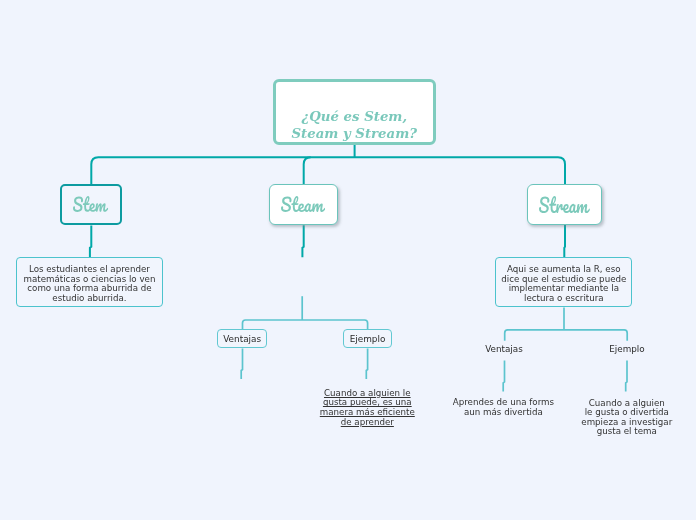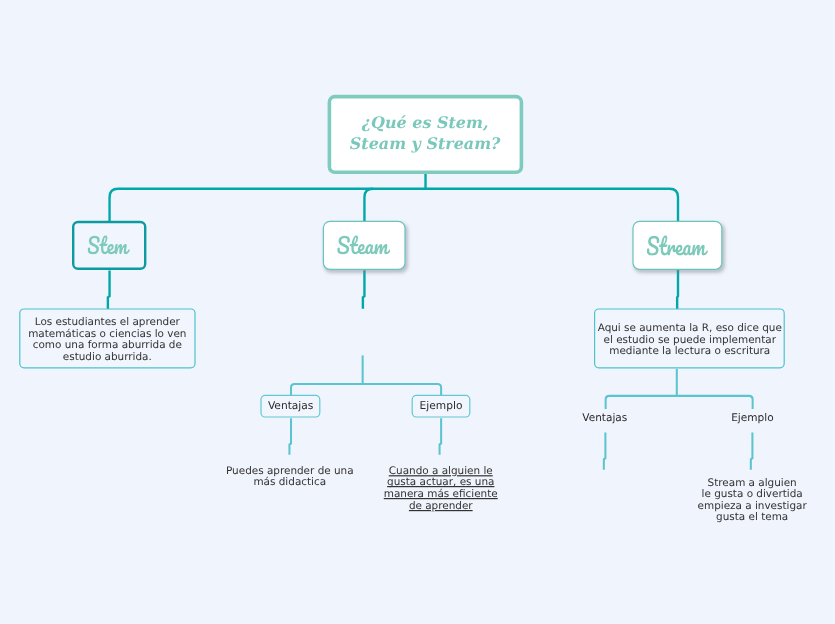--- a/index.html
+++ b/index.html
@@ -4,21 +4,21 @@
 <title>Mind map</title>
 <style>
   html,body{margin:0;padding:0;}
   body{width:696px;height:520px;background:#f0f4fd;overflow:hidden;position:relative;
        font-family:"DejaVu Sans",sans-serif;}
   #stage{position:absolute;left:0;top:0;width:696px;height:520px;}
   #wires{position:absolute;left:0;top:0;width:696px;height:520px;}
 
   .title-box{position:absolute;left:272.5px;top:79px;width:163.5px;height:66px;box-sizing:border-box;
              border:3px solid #7fccbe;border-radius:6px;background:#ffffff;
-             display:flex;align-items:center;justify-content:center;}
+             display:flex;align-items:flex-end;justify-content:center;}
   .title-text{font-family:"DejaVu Serif",serif;font-weight:bold;font-style:italic;font-size:13.3px;
               line-height:17px;color:#7ac8bb;text-align:center;}
 
   .branch{position:absolute;box-sizing:border-box;display:flex;align-items:center;justify-content:center;}
   .branch.plain{border:2.2px solid #0d9ba0;border-radius:5px;background:#f1f5fd;}
   .branch.card{border:1.7px solid #6bc4bb;border-radius:6px;background:#ffffff;
                box-shadow:1.5px 2px 3px rgba(120,130,140,.45);}
   .glyph{display:block;}
 
   .desc>span{display:block;position:relative;top:2.3px;}
@@ -69,27 +69,27 @@
       </svg>
   </div>
   <div class="branch card" style="left:526.9px;top:183.9px;width:75.1px;height:41.0px;">
       <svg class="glyph" style="margin-top:-0.5px" width="50.8" height="17.10" viewBox="0 0 3228.0 881.0" preserveAspectRatio="none">
         <path d="M0.0 676.0Q0.0 621.0 19.0 592.0Q38.0 563.0 75.0 563.0Q102.0 563.0 119.0 577.0Q136.0 591.0 136.0 613.0Q136.0 633.0 133.0 648.0Q133.0 652.0 131.5 662.0Q130.0 672.0 130.0 683.0Q130.0 728.0 175.5 750.0Q221.0 772.0 303.0 772.0Q388.0 772.0 436.0 741.5Q484.0 711.0 484.0 656.0Q484.0 622.0 462.0 597.5Q440.0 573.0 407.0 556.5Q374.0 540.0 314.0 516.0Q237.0 486.0 188.5 459.0Q140.0 432.0 105.5 385.5Q71.0 339.0 71.0 270.0Q71.0 198.0 109.5 142.0Q148.0 86.0 220.5 55.0Q293.0 24.0 391.0 24.0Q464.0 24.0 525.0 45.5Q586.0 67.0 622.5 111.0Q659.0 155.0 659.0 219.0Q659.0 282.0 640.0 314.0Q621.0 346.0 584.0 346.0Q558.0 346.0 540.5 330.0Q523.0 314.0 523.0 292.0Q523.0 273.0 526.0 257.0Q529.0 227.0 529.0 219.0Q529.0 177.0 488.0 155.0Q447.0 133.0 386.0 133.0Q300.0 133.0 254.5 164.5Q209.0 196.0 209.0 253.0Q209.0 291.0 232.5 318.0Q256.0 345.0 291.0 363.0Q326.0 381.0 389.0 406.0Q465.0 437.0 511.0 462.0Q557.0 487.0 589.5 530.0Q622.0 573.0 622.0 636.0Q622.0 754.0 532.5 817.5Q443.0 881.0 293.0 881.0Q160.0 881.0 80.0 830.5Q0.0 780.0 0.0 676.0ZM1171.0 695.0Q1171.0 735.0 1152.0 757.0Q1109.0 810.0 1058.0 844.0Q1007.0 878.0 941.0 878.0Q737.0 878.0 737.0 591.0Q737.0 547.0 740.0 502.0H701.0Q671.0 502.0 660.5 491.0Q650.0 480.0 650.0 456.0Q650.0 400.0 695.0 400.0H752.0Q769.0 290.0 804.0 199.0Q839.0 108.0 888.5 54.0Q938.0 0.0 995.0 0.0Q1037.0 0.0 1061.0 37.0Q1085.0 74.0 1085.0 130.0Q1085.0 285.0 955.0 400.0H1067.0Q1083.0 400.0 1090.0 407.0Q1097.0 414.0 1097.0 433.0Q1097.0 502.0 984.0 502.0H862.0Q860.0 552.0 860.0 580.0Q860.0 684.0 884.5 726.0Q909.0 768.0 962.0 768.0Q1005.0 768.0 1038.0 742.0Q1071.0 716.0 1116.0 664.0Q1128.0 650.0 1143.0 650.0Q1156.0 650.0 1163.5 662.0Q1171.0 674.0 1171.0 695.0ZM872.0 385.0Q931.0 334.0 960.5 270.5Q990.0 207.0 990.0 155.0Q990.0 96.0 968.0 96.0Q953.0 96.0 934.5 133.5Q916.0 171.0 899.5 237.5Q883.0 304.0 872.0 385.0ZM1092.0 710.0Q1092.0 580.0 1129.0 463.0Q1138.0 434.0 1158.5 420.5Q1179.0 407.0 1216.0 407.0Q1236.0 407.0 1244.0 412.0Q1252.0 417.0 1252.0 431.0Q1252.0 447.0 1237.0 503.0Q1227.0 543.0 1221.0 573.0Q1215.0 603.0 1211.0 647.0Q1244.0 561.0 1285.0 507.0Q1326.0 453.0 1365.5 430.0Q1405.0 407.0 1438.0 407.0Q1503.0 407.0 1503.0 472.0Q1503.0 485.0 1494.0 535.0Q1486.0 575.0 1486.0 585.0Q1486.0 620.0 1511.0 620.0Q1539.0 620.0 1583.0 576.0Q1596.0 563.0 1610.0 563.0Q1623.0 563.0 1630.5 574.5Q1638.0 586.0 1638.0 605.0Q1638.0 642.0 1618.0 663.0Q1590.0 692.0 1552.5 712.5Q1515.0 733.0 1473.0 733.0Q1420.0 733.0 1392.5 706.0Q1365.0 679.0 1365.0 633.0Q1365.0 618.0 1368.0 603.0Q1370.0 583.0 1370.0 576.0Q1370.0 560.0 1359.0 560.0Q1344.0 560.0 1319.5 593.5Q1295.0 627.0 1271.0 682.0Q1247.0 737.0 1232.0 798.0Q1221.0 845.0 1206.5 861.5Q1192.0 878.0 1161.0 878.0Q1123.0 878.0 1107.5 838.0Q1092.0 798.0 1092.0 710.0ZM2019.0 695.0Q2019.0 735.0 2000.0 757.0Q1963.0 802.0 1895.5 840.0Q1828.0 878.0 1751.0 878.0Q1646.0 878.0 1588.0 821.0Q1530.0 764.0 1530.0 665.0Q1530.0 596.0 1559.0 536.5Q1588.0 477.0 1639.5 442.0Q1691.0 407.0 1756.0 407.0Q1814.0 407.0 1849.0 441.5Q1884.0 476.0 1884.0 535.0Q1884.0 604.0 1834.5 653.5Q1785.0 703.0 1667.0 732.0Q1692.0 778.0 1762.0 778.0Q1807.0 778.0 1864.5 746.5Q1922.0 715.0 1964.0 664.0Q1976.0 650.0 1991.0 650.0Q2004.0 650.0 2011.5 662.0Q2019.0 674.0 2019.0 695.0ZM1651.0 652.0V654.0Q1710.0 640.0 1744.0 612.0Q1778.0 584.0 1778.0 547.0Q1778.0 528.0 1767.5 516.5Q1757.0 505.0 1739.0 505.0Q1702.0 505.0 1676.5 548.0Q1651.0 591.0 1651.0 652.0ZM1920.0 715.0Q1920.0 635.0 1957.0 563.5Q1994.0 492.0 2055.5 448.5Q2117.0 405.0 2186.0 405.0Q2208.0 405.0 2215.5 413.5Q2223.0 422.0 2228.0 444.0Q2249.0 440.0 2272.0 440.0Q2321.0 440.0 2321.0 475.0Q2321.0 496.0 2306.0 575.0Q2283.0 690.0 2283.0 735.0Q2283.0 750.0 2290.5 759.0Q2298.0 768.0 2310.0 768.0Q2329.0 768.0 2356.0 743.5Q2383.0 719.0 2429.0 664.0Q2441.0 650.0 2456.0 650.0Q2469.0 650.0 2476.5 662.0Q2484.0 674.0 2484.0 695.0Q2484.0 735.0 2465.0 757.0Q2424.0 808.0 2378.0 843.0Q2332.0 878.0 2289.0 878.0Q2256.0 878.0 2228.5 855.5Q2201.0 833.0 2187.0 794.0Q2135.0 878.0 2056.0 878.0Q1994.0 878.0 1957.0 833.0Q1920.0 788.0 1920.0 715.0ZM2163.0 682.0 2200.0 498.0Q2158.0 499.0 2122.5 529.5Q2087.0 560.0 2066.0 610.0Q2045.0 660.0 2045.0 716.0Q2045.0 747.0 2057.5 762.0Q2070.0 777.0 2092.0 777.0Q2114.0 777.0 2134.0 751.0Q2154.0 725.0 2163.0 682.0ZM2405.0 710.0Q2405.0 580.0 2442.0 463.0Q2451.0 434.0 2471.5 420.5Q2492.0 407.0 2529.0 407.0Q2549.0 407.0 2557.0 412.0Q2565.0 417.0 2565.0 431.0Q2565.0 447.0 2550.0 503.0Q2540.0 543.0 2534.0 572.5Q2528.0 602.0 2524.0 646.0Q2551.0 568.0 2588.5 514.0Q2626.0 460.0 2665.5 433.5Q2705.0 407.0 2740.0 407.0Q2775.0 407.0 2789.5 423.0Q2804.0 439.0 2804.0 472.0Q2804.0 504.0 2785.0 588.0Q2777.0 624.0 2774.0 642.0Q2824.0 519.0 2885.0 463.0Q2946.0 407.0 2999.0 407.0Q3064.0 407.0 3064.0 472.0Q3064.0 511.0 3042.0 613.0Q3023.0 700.0 3023.0 728.0Q3023.0 768.0 3052.0 768.0Q3072.0 768.0 3099.5 743.5Q3127.0 719.0 3173.0 664.0Q3185.0 650.0 3200.0 650.0Q3213.0 650.0 3220.5 662.0Q3228.0 674.0 3228.0 695.0Q3228.0 735.0 3209.0 757.0Q3166.0 810.0 3116.5 844.0Q3067.0 878.0 3004.0 878.0Q2953.0 878.0 2927.0 848.5Q2901.0 819.0 2901.0 763.0Q2901.0 735.0 2915.0 663.0Q2928.0 600.0 2928.0 576.0Q2928.0 560.0 2917.0 560.0Q2904.0 560.0 2880.0 593.5Q2856.0 627.0 2832.0 682.0Q2808.0 737.0 2793.0 798.0Q2782.0 846.0 2767.5 862.0Q2753.0 878.0 2721.0 878.0Q2688.0 878.0 2671.5 846.5Q2655.0 815.0 2655.0 770.0Q2655.0 732.0 2665.0 660.0Q2673.0 596.0 2673.0 576.0Q2673.0 560.0 2662.0 560.0Q2647.0 560.0 2624.0 596.0Q2601.0 632.0 2579.5 688.0Q2558.0 744.0 2545.0 798.0Q2534.0 845.0 2519.5 861.5Q2505.0 878.0 2474.0 878.0Q2436.0 878.0 2420.5 838.0Q2405.0 798.0 2405.0 710.0Z" fill="#7dcabb"></path>
       </svg>
   </div>
   <div class="desc teal" style="left:16.2px;top:256.9px;width:146.5px;height:50.6px;padding:18px 6px;">
       <span>Los estudiantes el aprender matemáticas o ciencias lo ven como una forma aburrida de estudio aburrida.</span>
     </div>
-  <div class="desc teal" style="left:495.3px;top:257.4px;width:159px;height:49.6px;padding:16px 1px;text-align:center;">
+  <div class="desc teal" style="left:495.3px;top:257.4px;width:137px;height:49.6px;padding:16px 1px;text-align:center;">
       <span>Aqui se aumenta la R, eso dice que el estudio se puede implementar mediante la lectura o escritura</span>
     </div>
   <div class="tag" style="left:217px;top:329.1px;width:50.4px;height:19.3px;">
       <span>Ventajas</span>
     </div>
   <div class="tag" style="left:343.2px;top:329.1px;width:48.6px;height:19.3px;">
       <span>Ejemplo</span>
     </div>
-  <div class="leaf" style="left:181.5px;top:388.8px;width:120px;"><span>Puedes aprender de una</span><br><span>más didactica</span></div>
-  <div class="leaf" style="left:317.3px;top:388.8px;width:100px;text-decoration:underline;"><span>Cuando a alguien le</span><br><span>gusta actuar, es una</span><br><span>manera más eficiente</span><br><span>de aprender</span></div>
+  <div class="leaf" style="left:317.3px;top:388.8px;width:100px;text-decoration:underline;"><span>Cuando a alguien le</span><br><span>gusta puede, es una</span><br><span>manera más eficiente</span><br><span>de aprender</span></div>
   <div class="plaintag" style="left:474px;top:344.2px;width:60px;"><span>Ventajas</span></div>
   <div class="plaintag" style="left:597px;top:344.2px;width:60px;"><span>Ejemplo</span></div>
-  <div class="leaf" style="left:580.8px;top:398.6px;width:92px;"><span>Stream a alguien</span><br><span>le gusta o divertida</span><br><span>empieza a investigar</span><br><span>gusta el tema</span></div>
+  <div class="leaf" style="left:449.4px;top:398.1px;width:108px;"><span>Aprendes de una forms</span><br><span>aun más divertida</span></div>
+  <div class="leaf" style="left:580.8px;top:398.6px;width:92px;"><span>Cuando a alguien</span><br><span>le gusta o divertida</span><br><span>empieza a investigar</span><br><span>gusta el tema</span></div>
 </div>
 
 </body></html>

